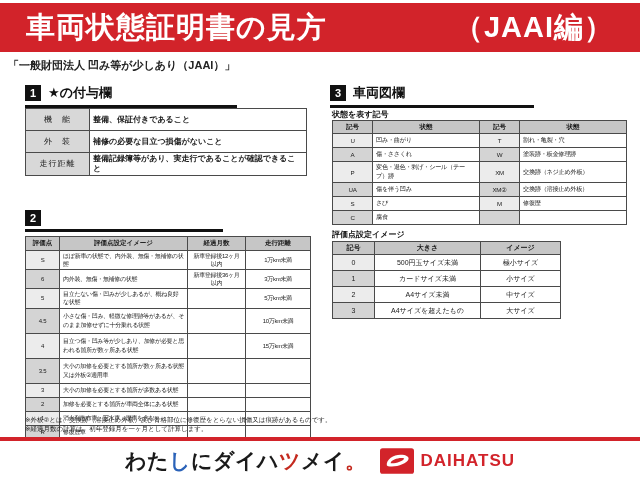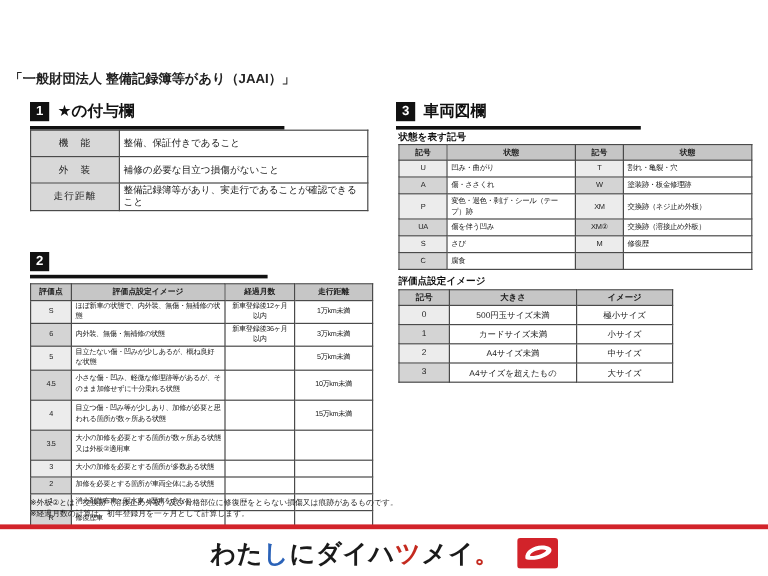--- a/index.html
+++ b/index.html
@@ -37,22 +37,22 @@
   th,td{border:1px solid #4a4a4a;padding:1px 3px;box-sizing:border-box;overflow:hidden;}
   th{background:#c6c6c6;font-weight:bold;text-align:center;}
   td{background:#ffffff;}
   td.sym{text-align:center;}
   td.ctr{text-align:center;}
   td.desc{text-align:left;}
 
   
   .t1{position:absolute;top:108px;left:25px;width:282px;font-size:8px;}
   .t1 td{height:22px;line-height:1.25;}
-  .t1 td.sym{width:74px;background:#d8d8d8;letter-spacing:1px;}
-  .t1 td.desc{font-size:8px;}
+  .t1 td.sym{width:64px;background:#d8d8d8;letter-spacing:1px;}
+  .t1 td.desc{font-size:8px;font-weight:bold;}
 
   
   .t2{position:absolute;top:236px;left:25px;width:285px;font-size:6px;}
   .t2 th{height:14px;font-size:6.5px;}
   .t2 td{height:14px;line-height:1.35;letter-spacing:-0.3px;}
   .t2 tbody tr:nth-child(4) td,
   .t2 tbody tr:nth-child(5) td,
   .t2 tbody tr:nth-child(6) td{height:25px;}
   .t2 col.c1{width:34px;}
   .t2 col.c2{width:128px;}
@@ -93,22 +93,26 @@
   }
   .slogan{font-size:21px;font-weight:bold;letter-spacing:0.5px;}
   .brand-wrap{display:flex;align-items:center;gap:6px;}
   .brand-text{color:#d2232a;font-weight:bold;font-size:17px;letter-spacing:1px;}
 </style>
 </head>
 <body>
 
 <div class="page">
 
-
-  <div class="subtitle">「一般財団法人 整備記録簿等があり（JAAI）」</div>
+  <div class="banner">
+    <span>車両状態証明書の見方</span>
+    <span>（JAAI編）</span>
+  </div>
+
+  <div class="subtitle">「一般財団法人 凹み等が少しあり（JAAI）」</div>
 
   <div class="sec-header" style="top:84px;left:25px;width:212px;">
     <span class="sec-num">1</span>
     <span class="sec-title">★の付与欄</span>
   </div>
   <table class="t1">
       <tbody>
         <tr>
           <td class="sym">機　能</td>
           <td class="desc">整備、保証付きであること</td>
@@ -311,16 +315,17 @@
 
   <div class="rule"></div>
   <div class="footer">
     <span class="slogan"><span style="color: rgb(26, 26, 26);">わ</span><span style="color: rgb(26, 26, 26);">た</span><span style="color: rgb(42, 98, 184);">し</span><span style="color: rgb(26, 26, 26);">に</span><span style="color: rgb(26, 26, 26);">ダ</span><span style="color: rgb(26, 26, 26);">イ</span><span style="color: rgb(26, 26, 26);">ハ</span><span style="color: rgb(196, 42, 31);">ツ</span><span style="color: rgb(26, 26, 26);">メ</span><span style="color: rgb(26, 26, 26);">イ</span><span style="color: rgb(196, 42, 31);">。</span></span>
     <span class="brand-wrap">
       <svg width="34" height="26" viewBox="0 0 40 30" aria-hidden="true">
         <rect x="0" y="0" width="40" height="30" rx="3" fill="#d2232a"></rect>
         <path d="M8 20 C7 13 16 7.5 24 7.5 C31 7.5 34.5 10 33.5 13 C32 17.5 22 21.5 14 21.5 C10 21.5 8.3 21 8 20 Z
                  M12.5 17.5 C16 18.8 28 15 28.5 12 C24 10.2 13 13.2 12.5 17.5 Z" fill="#ffffff"></path>
       </svg>
+      <span class="brand-text">DAIHATSU</span>
     </span>
   </div>
 
 </div>
 
 </body></html>

